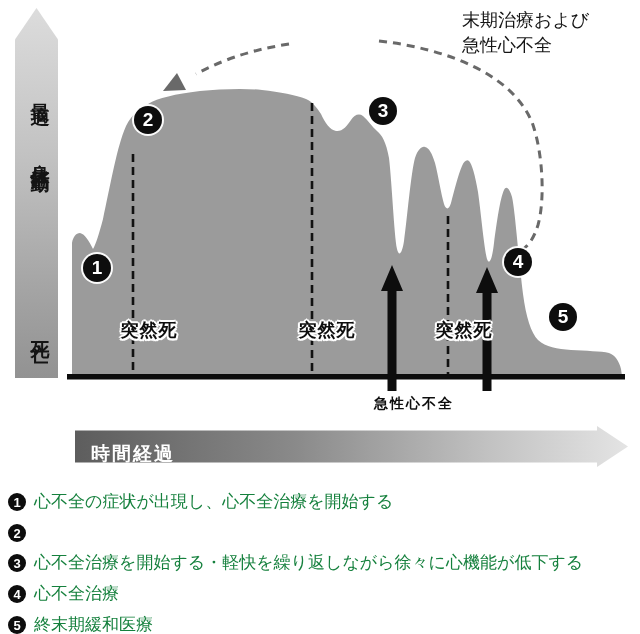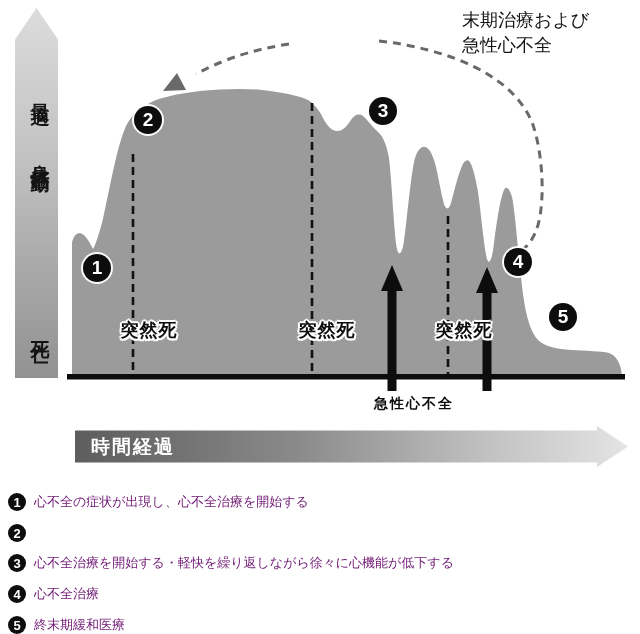--- a/index.html
+++ b/index.html
@@ -47,34 +47,34 @@
     display:flex;align-items:center;justify-content:center;
     font-size:19px;font-weight:700;box-shadow:0 0 0 2px rgba(255,255,255,.95);
   }
   
   #time-arrow{
     left:75px;top:426px;width:553px;height:41px;
     background:linear-gradient(to right,#5d5d5d 0%,#8a8a8a 40%,#c2c2c2 75%,#e4e4e4 100%);
     clip-path:polygon(0 11%,94.4% 11%,94.4% 0,100% 50%,94.4% 100%,94.4% 89%,0 89%);
   }
   #time-arrow-label{
-    left:16px;top:0;height:41px;display:flex;align-items:center;
+    left:16px;top:7px;height:41px;display:flex;align-items:center;
     color:#fff;font-size:19px;font-weight:700;letter-spacing:2px;
   }
   
   #legend{
     left:8px;top:492px;width:628px;display:flex;flex-direction:column;gap:11px;
   }
   .legend-row{display:flex;align-items:flex-start;gap:8px;}
   .legend-dot{
     flex:0 0 auto;width:18px;height:18px;border-radius:50%;background:#0d0d0d;color:#fff;
     display:flex;align-items:center;justify-content:center;
     font-size:13px;font-weight:700;margin-top:1px;
   }
-  .legend-text{font-size:13px;font-weight:500;color:#701a75;line-height:20px;white-space:nowrap;}
+  .legend-text{font-size:17px;font-weight:500;color:#15803d;line-height:20px;white-space:nowrap;}
 </style>
 </head>
 <body>
 
 <div id="stage">
 
   <div id="y-axis" class="abs"></div>
   <div class="abs y-label" style="top:88px">最適</div>
   <div class="abs y-label" style="top:150px">身体活動</div>
   <div class="abs y-label" style="top:326px">死亡</div>

